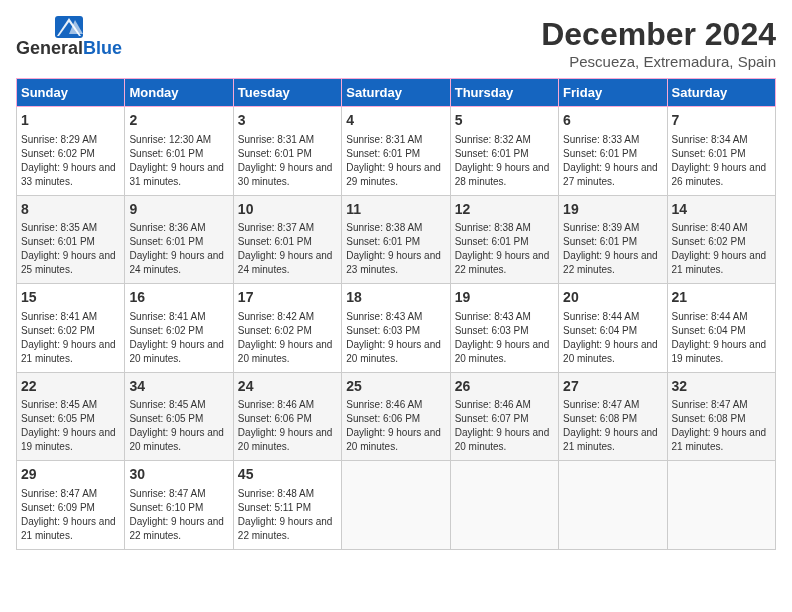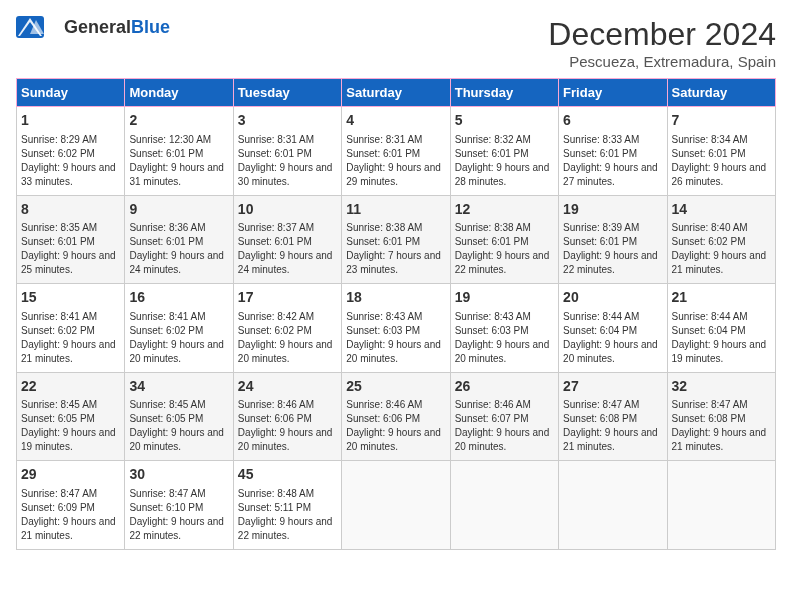--- a/index.html
+++ b/index.html
@@ -12,32 +12,33 @@
     }
     .header-area {
       display: flex;
       justify-content: space-between;
       align-items: flex-start;
       margin-bottom: 8px;
     }
     .logo {
       display: flex;
       align-items: center;
-      gap: 20px;
+      gap: 0;
+      flex-direction: column;
     }
     .logo-icon {
       width: 28px;
       height: 22px;
     }
     .title-area {
       text-align: right;
     }
     .main-title {
       font-size: 32px;
-      font-weight: normal;
+      font-weight: bold;
       color: #333;
     }
     .subtitle {
       font-size: 15px;
       color: #555;
     }
     table {
       width: 100%;
       border-collapse: collapse;
       table-layout: fixed;
@@ -113,21 +114,21 @@
         <td><span class="day-number">3</span><span>Sunrise: 8:31 AM</span><br><span>Sunset: 6:01 PM</span><br><span>Daylight: 9 hours and 30 minutes.</span></td>
         <td><span class="day-number">4</span><span>Sunrise: 8:31 AM</span><br><span>Sunset: 6:01 PM</span><br><span>Daylight: 9 hours and 29 minutes.</span></td>
         <td><span class="day-number">5</span><span>Sunrise: 8:32 AM</span><br><span>Sunset: 6:01 PM</span><br><span>Daylight: 9 hours and 28 minutes.</span></td>
         <td><span class="day-number">6</span><span>Sunrise: 8:33 AM</span><br><span>Sunset: 6:01 PM</span><br><span>Daylight: 9 hours and 27 minutes.</span></td>
         <td><span class="day-number">7</span><span>Sunrise: 8:34 AM</span><br><span>Sunset: 6:01 PM</span><br><span>Daylight: 9 hours and 26 minutes.</span></td>
       </tr>
       <tr>
         <td><span class="day-number">8</span><span>Sunrise: 8:35 AM</span><br><span>Sunset: 6:01 PM</span><br><span>Daylight: 9 hours and 25 minutes.</span></td>
         <td><span class="day-number">9</span><span>Sunrise: 8:36 AM</span><br><span>Sunset: 6:01 PM</span><br><span>Daylight: 9 hours and 24 minutes.</span></td>
         <td><span class="day-number">10</span><span>Sunrise: 8:37 AM</span><br><span>Sunset: 6:01 PM</span><br><span>Daylight: 9 hours and 24 minutes.</span></td>
-        <td><span class="day-number">11</span><span>Sunrise: 8:38 AM</span><br><span>Sunset: 6:01 PM</span><br><span>Daylight: 7 hours and 23 minutes.</span></td>
+        <td><span class="day-number">11</span><span>Sunrise: 8:38 AM</span><br><span>Sunset: 6:01 PM</span><br><span>Daylight: 9 hours and 23 minutes.</span></td>
         <td><span class="day-number">12</span><span>Sunrise: 8:38 AM</span><br><span>Sunset: 6:01 PM</span><br><span>Daylight: 9 hours and 22 minutes.</span></td>
         <td><span class="day-number">19</span><span>Sunrise: 8:39 AM</span><br><span>Sunset: 6:01 PM</span><br><span>Daylight: 9 hours and 22 minutes.</span></td>
         <td><span class="day-number">14</span><span>Sunrise: 8:40 AM</span><br><span>Sunset: 6:02 PM</span><br><span>Daylight: 9 hours and 21 minutes.</span></td>
       </tr>
       <tr>
         <td><span class="day-number">15</span><span>Sunrise: 8:41 AM</span><br><span>Sunset: 6:02 PM</span><br><span>Daylight: 9 hours and 21 minutes.</span></td>
         <td><span class="day-number">16</span><span>Sunrise: 8:41 AM</span><br><span>Sunset: 6:02 PM</span><br><span>Daylight: 9 hours and 20 minutes.</span></td>
         <td><span class="day-number">17</span><span>Sunrise: 8:42 AM</span><br><span>Sunset: 6:02 PM</span><br><span>Daylight: 9 hours and 20 minutes.</span></td>
         <td><span class="day-number">18</span><span>Sunrise: 8:43 AM</span><br><span>Sunset: 6:03 PM</span><br><span>Daylight: 9 hours and 20 minutes.</span></td>
         <td><span class="day-number">19</span><span>Sunrise: 8:43 AM</span><br><span>Sunset: 6:03 PM</span><br><span>Daylight: 9 hours and 20 minutes.</span></td>

